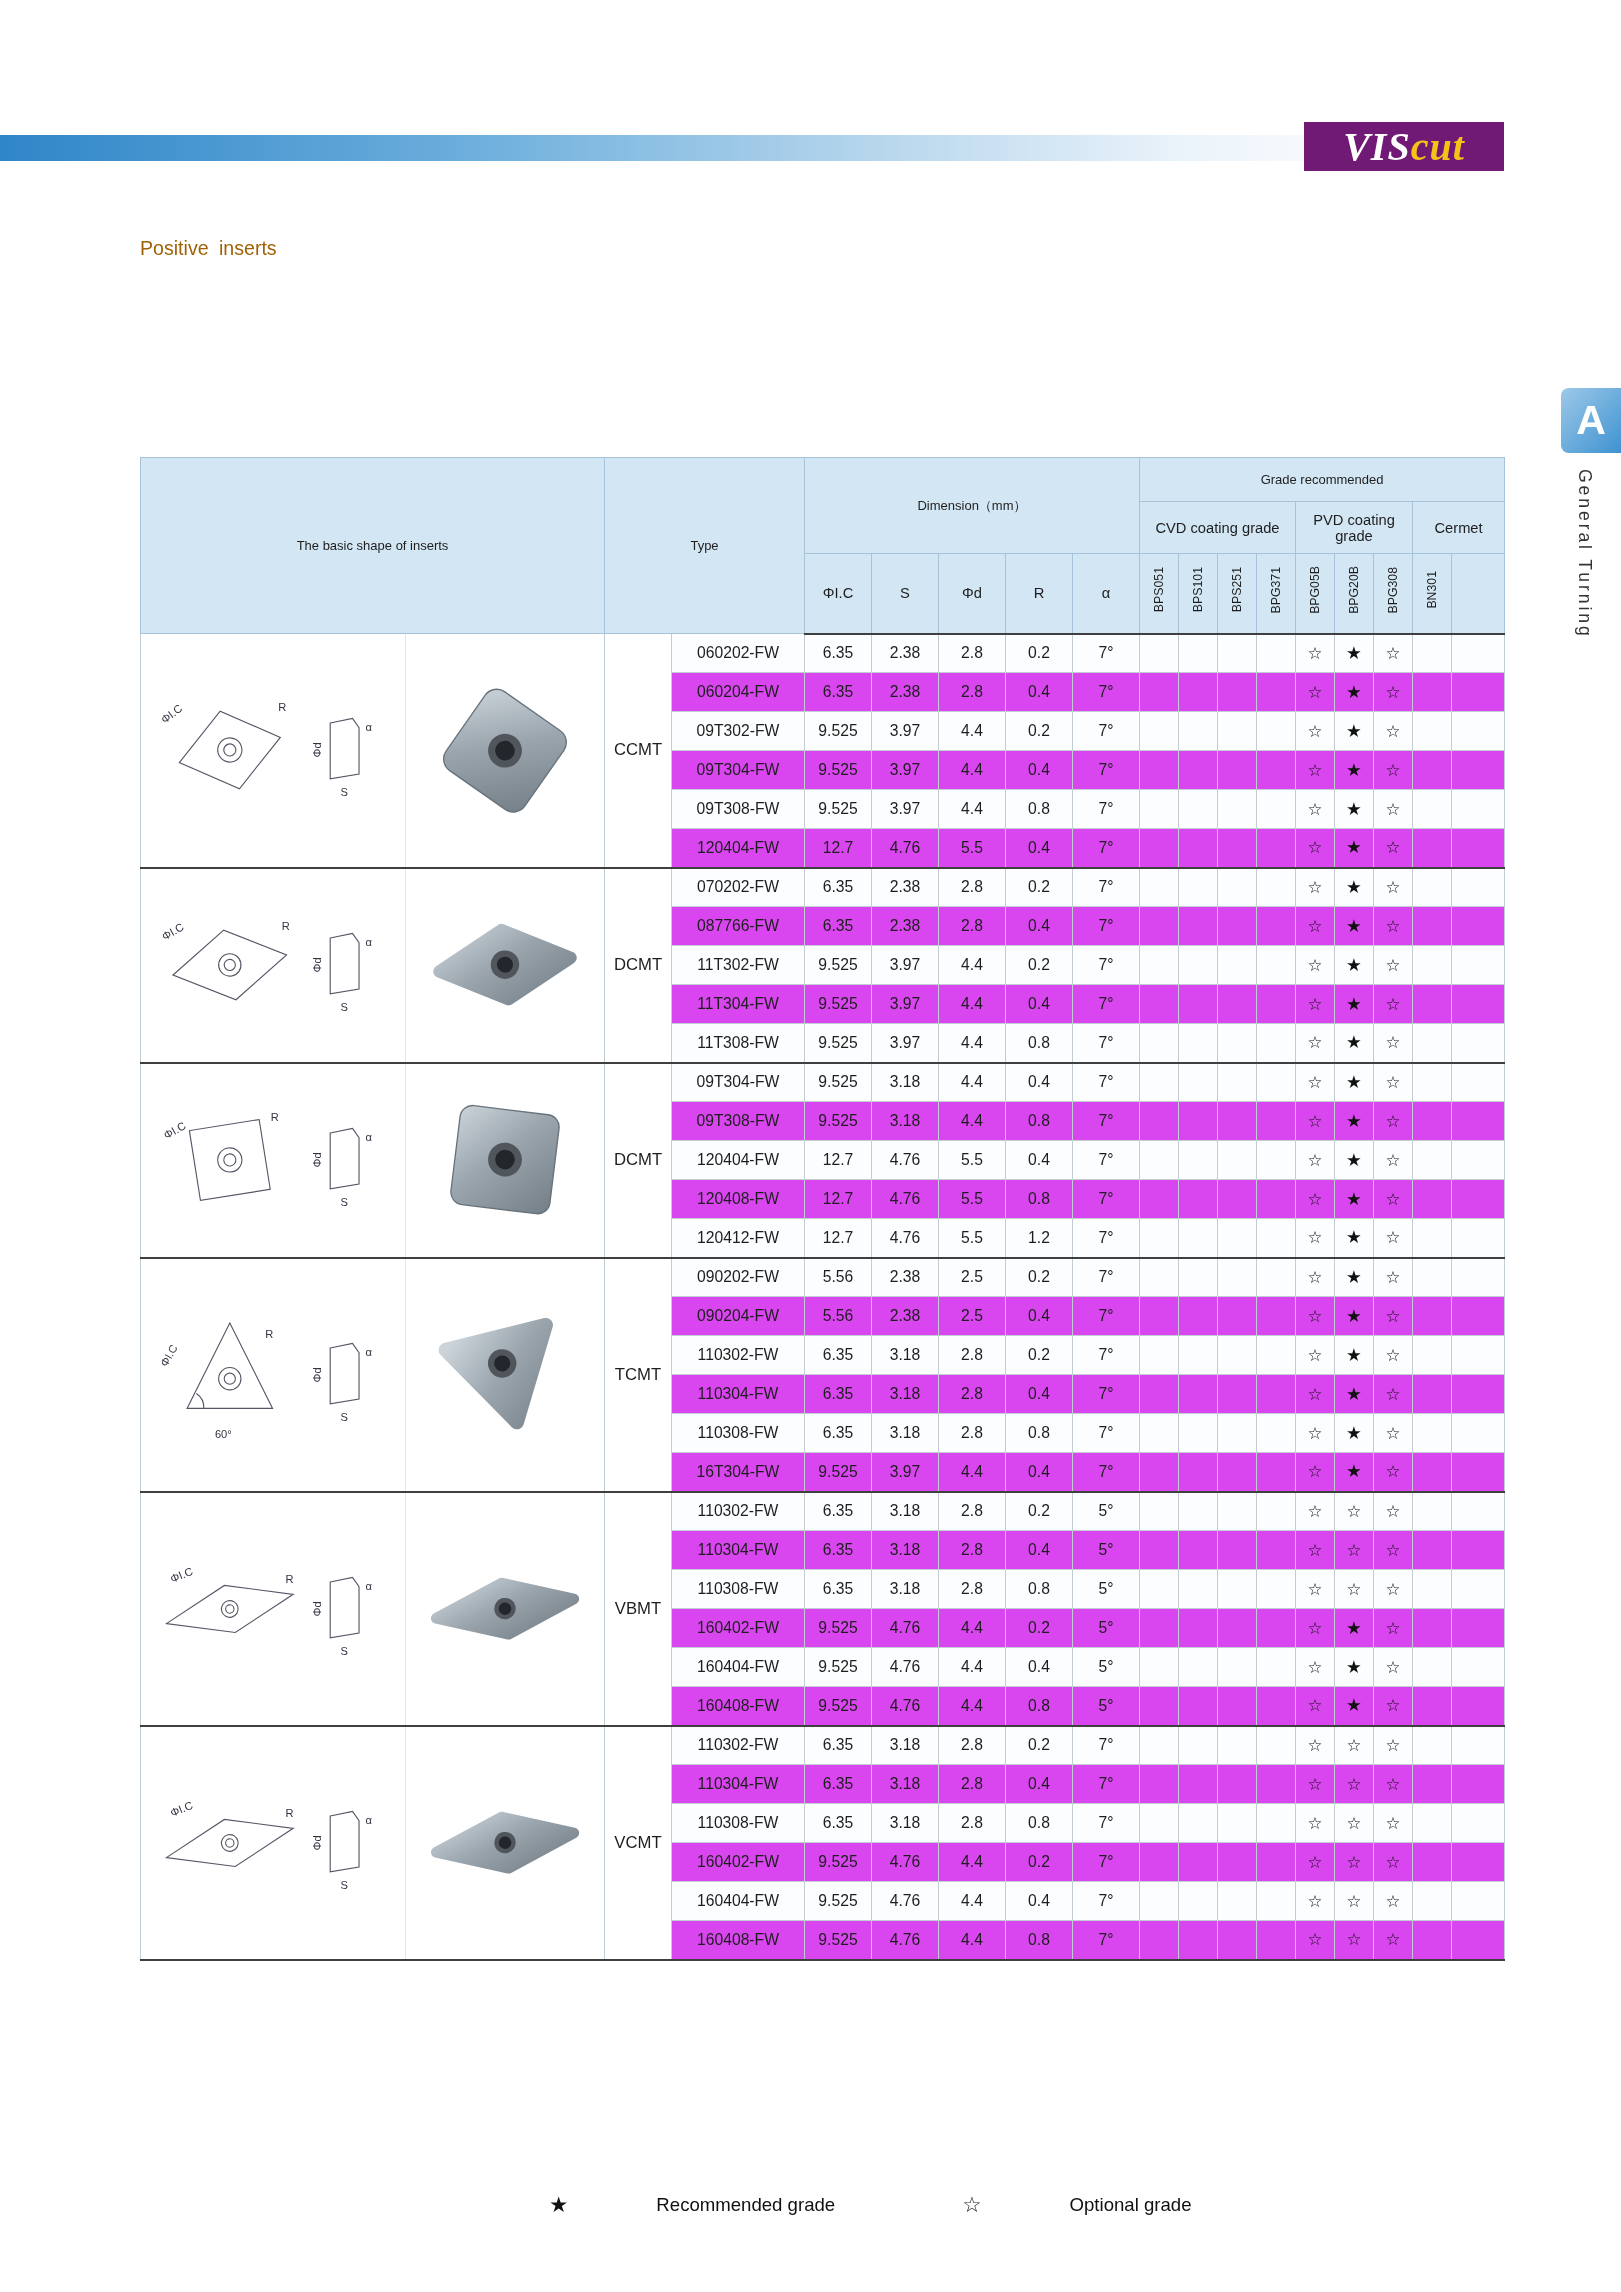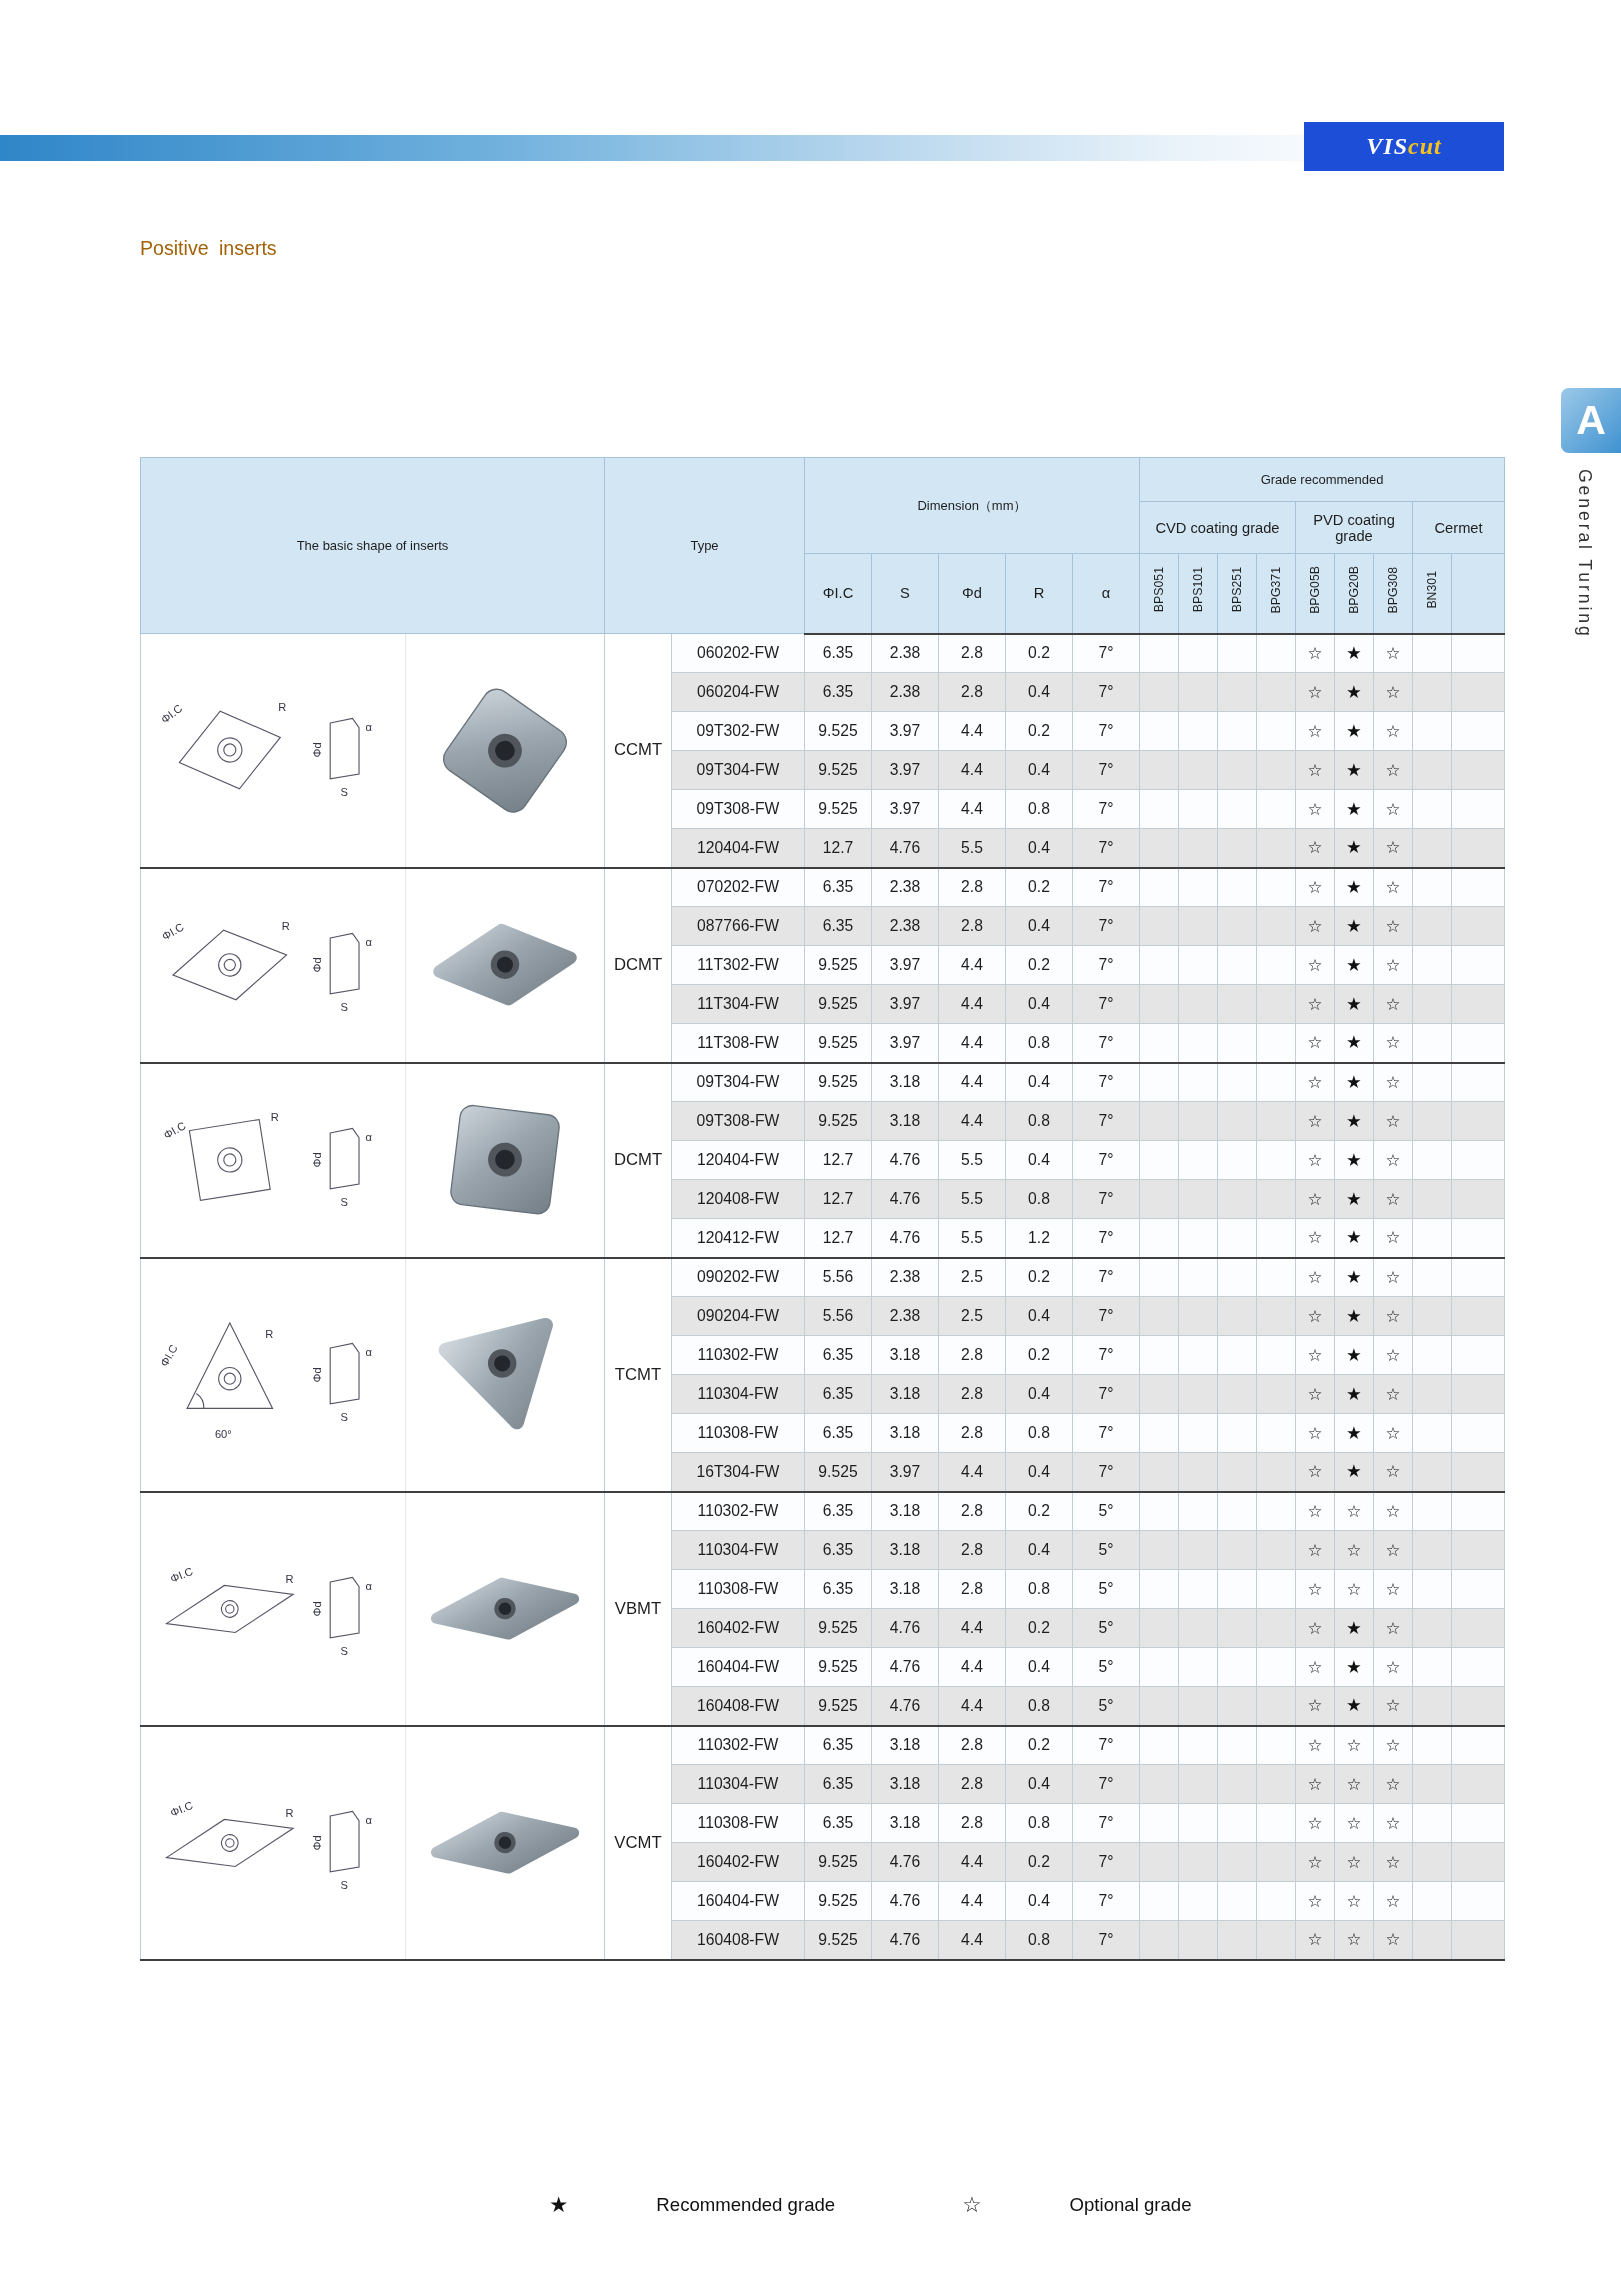--- a/index.html
+++ b/index.html
@@ -3,23 +3,23 @@
 <meta charset="utf-8">
 <style>
   * { margin:0; padding:0; box-sizing:border-box; }
   html,body { background:#fff; }
   body { width:1621px; height:2293px; position:relative; font-family:"Liberation Sans",sans-serif; color:#222; }
   .page { position:absolute; inset:0; overflow:hidden; }
 
   
   .topbar { position:absolute; left:0; top:135px; width:1392px; height:25.5px;
             background:linear-gradient(to right,#2f86c8 0%,#6fb0dd 35%,#bcd9ee 65%,#eaf3fa 85%,#ffffff 100%); }
-  .logo { position:absolute; left:1304px; top:122px; width:200px; height:49px; background:#1d4ed8;
+  .logo { position:absolute; left:1304px; top:122px; width:200px; height:49px; background:#701a75;
           display:flex; align-items:center; justify-content:center;
-          font-family:"Liberation Serif",serif; font-style:italic; font-weight:bold; font-size:24px; letter-spacing:1px; }
+          font-family:"Liberation Serif",serif; font-style:italic; font-weight:bold; font-size:40px; letter-spacing:1px; }
   .logo .vis { color:#ffffff; }
   .logo .cut { color:#f6c21a; }
 
   
   .titlerow { position:absolute; left:140px; top:180px; width:1363px; height:39px; }
   .title { position:absolute; left:0; top:0; font-size:26.5px; color:#1c1c1c; word-spacing:6.9px; }
   .dots { position:absolute; left:802px; top:2px; font-size:19.6px; letter-spacing:5.9px; color:#555; }
   .finishing { position:absolute; right:0; top:0; font-size:26.5px; color:#1c1c1c; }
   .subtitle { position:absolute; left:140px; top:237px; font-size:19.6px; color:#a16207; word-spacing:4.9px; }
 
@@ -37,21 +37,21 @@
   thead th { background:#d3e6f4; border-color:#a6c3da; color:#1e1e1e; }
   .h1 th { height:44px; font-size:13px; }
   .h2 th { height:52px; font-size:14.7px; }
   .h3 th { height:80px; font-size:14.7px; vertical-align:middle; }
   th.rot { padding-bottom:3.9px; }
   .vert { display:inline-block; writing-mode:vertical-rl; transform:rotate(180deg); font-size:12.3px; line-height:1.05; }
   .h3 th { border-bottom:2px solid #3f3f3f; }
 
   tbody td { height:39px; text-align:center; font-size:15.7px; color:#1e1e1e; }
   tr.norm { background:#fbfdfe; }
-  tr.alt  { background:#e5e5e5; }
+  tr.alt  { background:#d946ef; }
   tr.group-end td { border-bottom:2px solid #3f3f3f; }
   td.merged { background:#ffffff; border-bottom:2px solid #3f3f3f; vertical-align:middle; text-align:center; }
   td.drawing-cell { border-right-color:#e2e8ec; }
   td.group-cell { font-size:16.7px; }
   td.type-cell { font-size:15.7px; }
   td.grade-cell { font-size:16.7px; color:#111; }
   td.grade-cell.filled { font-size:17.6px; }
   td svg { display:block; margin:0 auto; }
 
   

